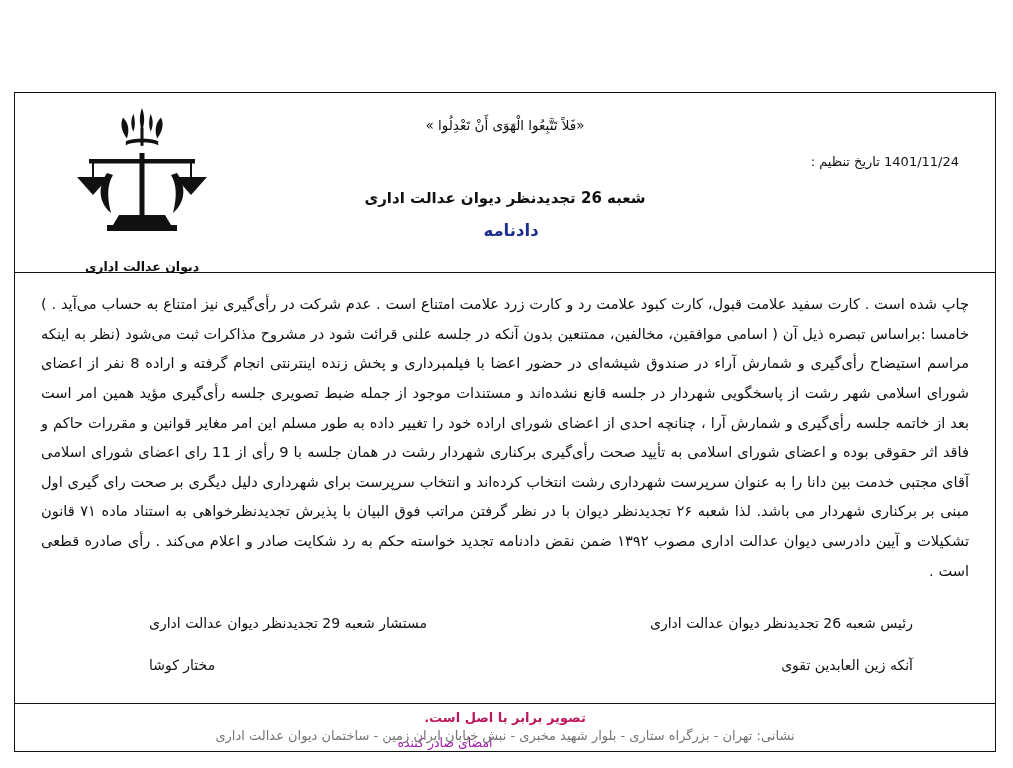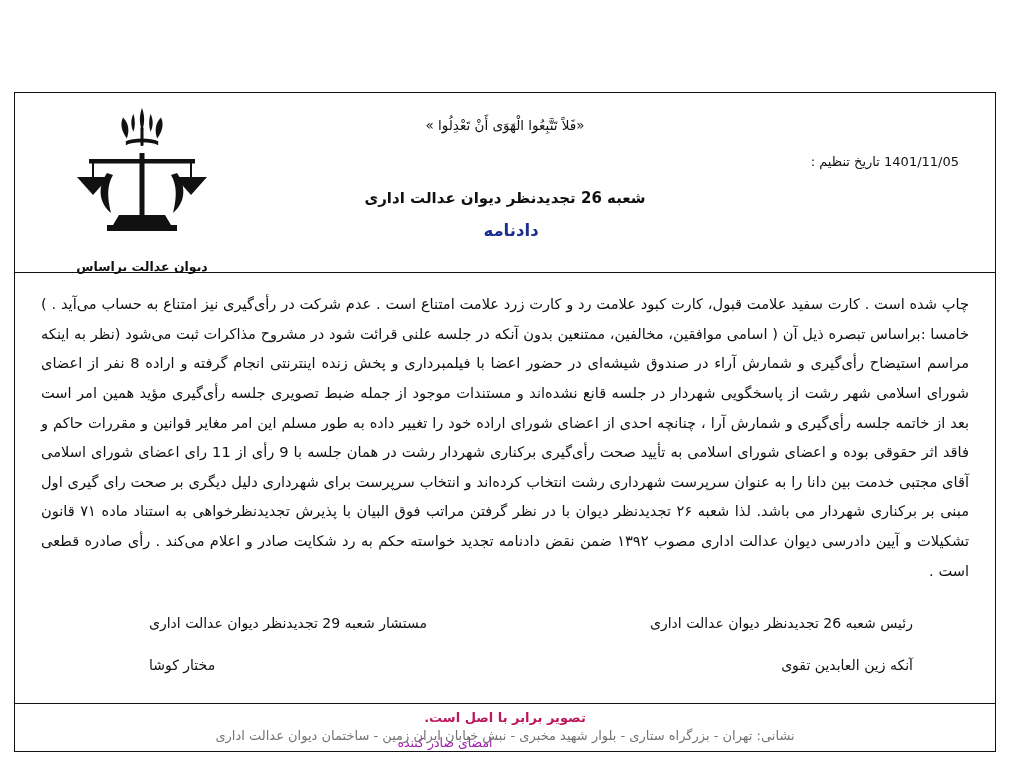--- a/index.html
+++ b/index.html
@@ -170,21 +170,21 @@
 
 <div class="page">
   <div class="doc-frame">
 
     <div class="header">
 
       <div class="bismillah">«فَلاً تَتَّبِعُوا الْهَوَى أَنْ تَعْدِلُوا »</div>
 
       <div class="meta">
         <div class="row">
-          <span class="num">1401/11/05</span>
+          <span class="num">1401/11/24</span>
           <span>تاریخ تنظیم :</span>
         </div>
       </div>
 
       <div class="branch">شعبه 26 تجدیدنظر دیوان عدالت اداری</div>
       <div class="doc-type">دادنامه</div>
 
       <div class="emblem-wrap">
         <svg width="150" height="150" viewBox="0 0 150 150">
 
@@ -207,21 +207,21 @@
 
           <path d="M10,74 L42,74 L26,92 Z" fill="#111"></path>
           <path d="M108,74 L140,74 L124,92 Z" fill="#111"></path>
 
           <path d="M52,112 L98,112 L104,122 L46,122 Z" fill="#111"></path>
           <rect x="40" y="122" width="70" height="6" fill="#111"></rect>
 
           <path d="M40,70 C30,84 32,100 44,110 C40,94 40,82 46,72 Z" fill="#111"></path>
           <path d="M110,70 C120,84 118,100 106,110 C110,94 110,82 104,72 Z" fill="#111"></path>
         </svg>
-        <div class="emblem-caption">دیوان عدالت براساس</div>
+        <div class="emblem-caption">دیوان عدالت اداری</div>
       </div>
     </div>
 
     <div class="body">
       <p class="para first">چاپ شده است . کارت سفید علامت قبول، کارت کبود علامت رد و کارت زرد علامت امتناع است . عدم شرکت در رأی‌گیری نیز امتناع به حساب می‌آید . ) خامسا :براساس تبصره ذیل آن ( اسامی موافقین، مخالفین، ممتنعین بدون آنکه در جلسه علنی قرائت شود در مشروح مذاکرات ثبت می‌شود (نظر به اینکه مراسم استیضاح رأی‌گیری و شمارش آراء در صندوق شیشه‌ای در حضور اعضا با فیلمبرداری و پخش زنده اینترنتی انجام گرفته و اراده 8 نفر از اعضای شورای اسلامی شهر رشت از پاسخگویی شهردار در جلسه قانع نشده‌اند و مستندات موجود از جمله ضبط تصویری جلسه رأی‌گیری مؤید همین امر است بعد از خاتمه جلسه رأی‌گیری و شمارش آرا ، چنانچه احدی از اعضای شورای اراده خود را تغییر داده به طور مسلم این امر مغایر قوانین و مقررات حاکم و فاقد اثر حقوقی بوده و اعضای شورای اسلامی به تأیید صحت رأی‌گیری برکناری شهردار رشت در همان جلسه با 9 رأی از 11 رای اعضای شورای اسلامی آقای مجتبی خدمت بین دانا را به عنوان سرپرست شهرداری رشت انتخاب کرده‌اند و انتخاب سرپرست برای شهرداری دلیل دیگری بر صحت رای گیری اول مبنی بر برکناری شهردار می باشد. لذا شعبه ۲۶ تجدیدنظر دیوان با در نظر گرفتن مراتب فوق البیان با پذیرش تجدیدنظرخواهی به استناد ماده ۷۱ قانون تشکیلات و آیین دادرسی دیوان عدالت اداری مصوب ۱۳۹۲ ضمن نقض دادنامه تجدید خواسته حکم به رد شکایت صادر و اعلام می‌کند . رأی صادره قطعی است .</p>
 
       <div class="sign-block">
         <div class="sign-row titles">
           <div class="sign-col right">رئیس شعبه 26 تجدیدنظر دیوان عدالت اداری</div>
           <div class="sign-col left">مستشار شعبه 29 تجدیدنظر دیوان عدالت اداری</div>

